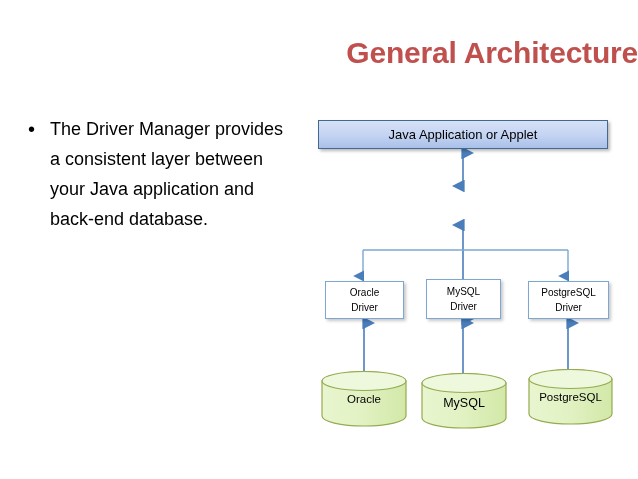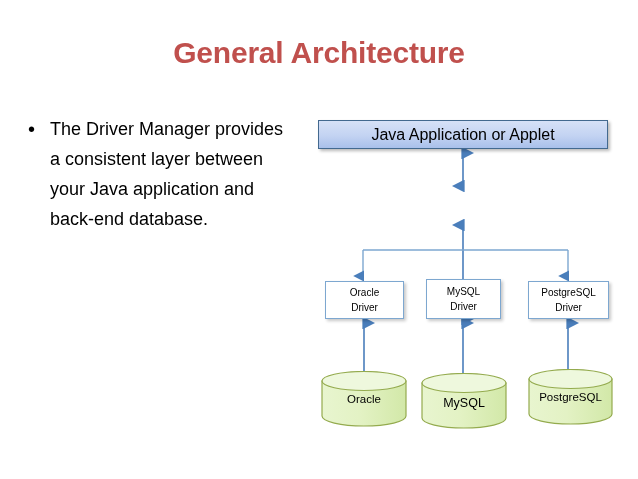--- a/index.html
+++ b/index.html
@@ -19,21 +19,21 @@
     height: 479px;
     background: #ffffff;
   }
 
   
   .slide-title {
     position: absolute;
     left: 0;
     top: 36px;
     width: 638px;
-    text-align: center;
+    text-align: right;
     font-size: 30px;
     font-weight: bold;
     color: #c0504d;
     letter-spacing: -0.2px;
   }
 
   
   .bullet-block {
     position: absolute;
     left: 28px;
@@ -84,21 +84,21 @@
   }
 
   .box-app {
     left: 8px;
     top: 8px;
     width: 290px;
     height: 29px;
     border: 1px solid #43698f;
     background: linear-gradient(to bottom, #d6e1f7 0%, #c3d3f2 55%, #a9c0ea 100%);
     box-shadow: 2px 2px 3px rgba(0,0,0,0.28);
-    font-size: 16px;
+    font-size: 13px;
   }
   .box-jdbc {
     left: 14px;
     top: 78px;
     width: 288px;
     height: 31px;
     border: 1px solid #d38a3e;
     background: linear-gradient(to bottom, #fde2cb 0%, #fcd0ab 55%, #f7b173 100%);
     box-shadow: 2px 2px 3px rgba(0,0,0,0.28);
     font-size: 10.5px;

